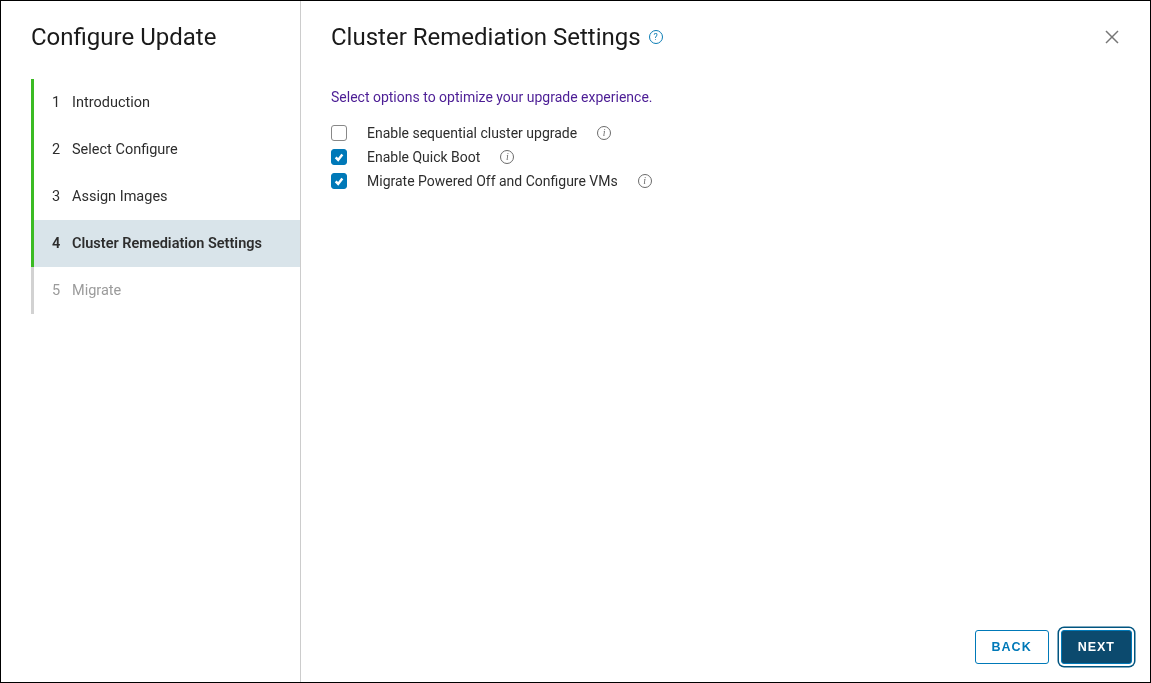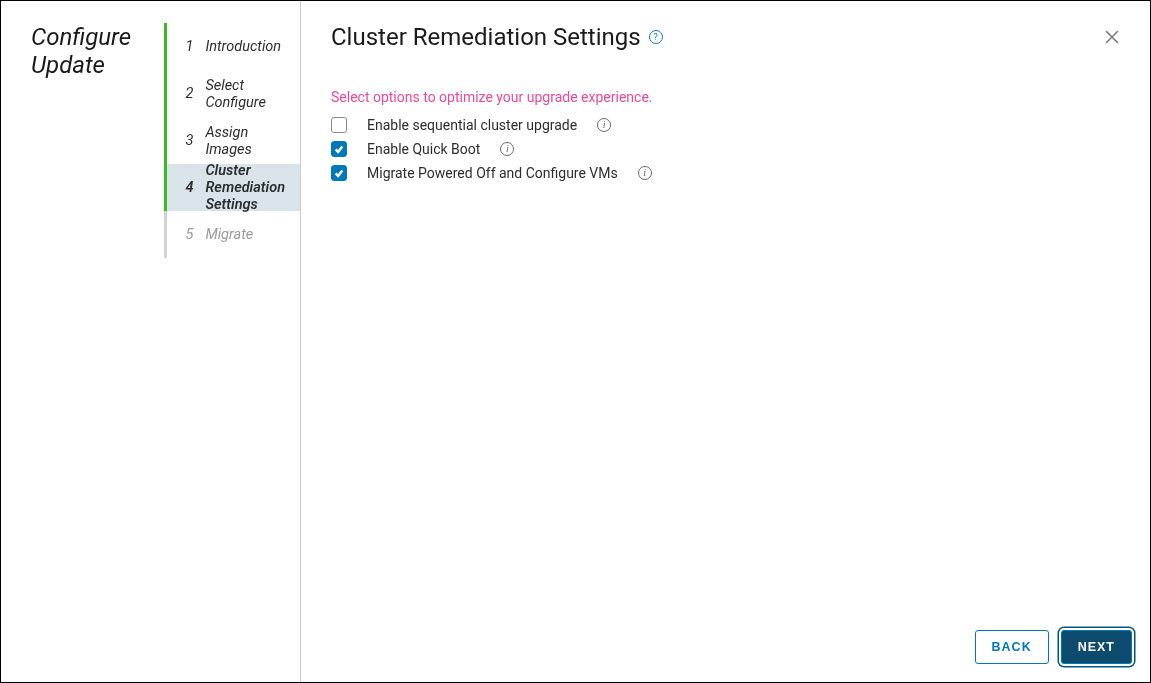--- a/index.html
+++ b/index.html
@@ -19,22 +19,22 @@
     }
     .dialog {
       display: flex;
       flex: 1;
       min-height: 0;
     }
     .sidebar {
       width: 300px;
       border-right: 1px solid #ccc;
       display: flex;
+      flex-direction: column;
       padding-top: 22px;
-      font-style: italic;
     }
     .sidebar-title {
       font-size: 24px;
       font-weight: 400;
       color: #1a1a1a;
       padding: 0 0 28px 30px;
     }
     .steps {
       padding-left: 28px;
     }
@@ -114,23 +114,23 @@
     }
     .close-btn svg {
       width: 14px;
       height: 14px;
     }
     .content {
       padding: 38px 30px 0 30px;
       flex: 1;
     }
     .description {
-      color: #ec4899;
+      color: #4c1d95;
       font-size: 14px;
-      margin-bottom: 12px;
+      margin-bottom: 20px;
     }
     .option-row {
       display: flex;
       align-items: center;
       gap: 20px;
       margin-bottom: 8px;
     }
     .checkbox {
       width: 16px;
       height: 16px;

